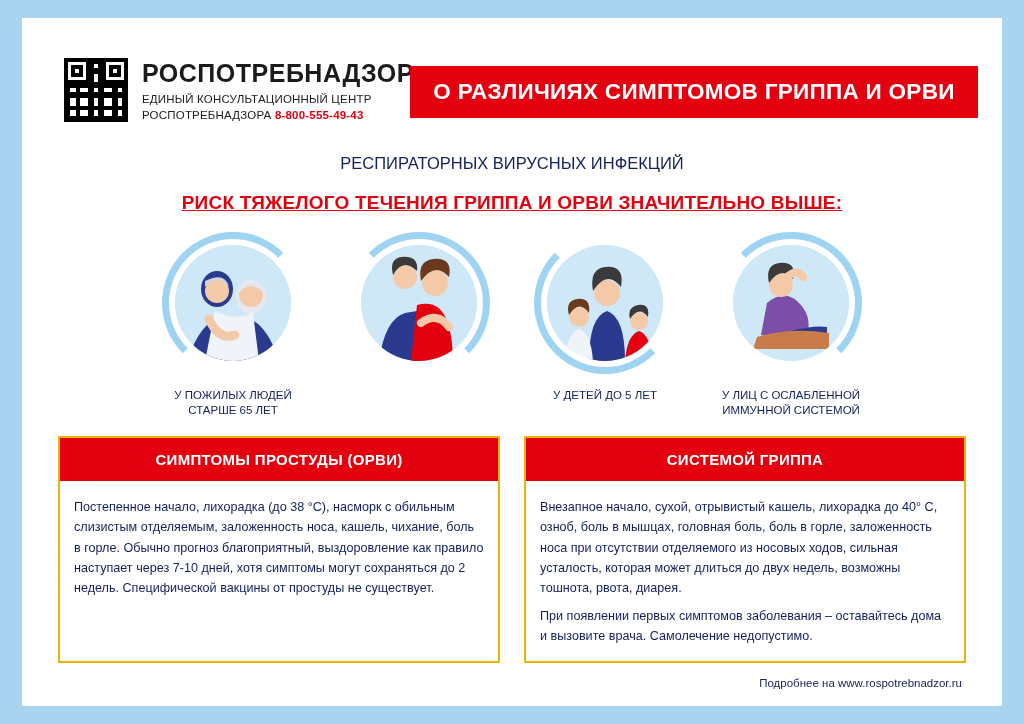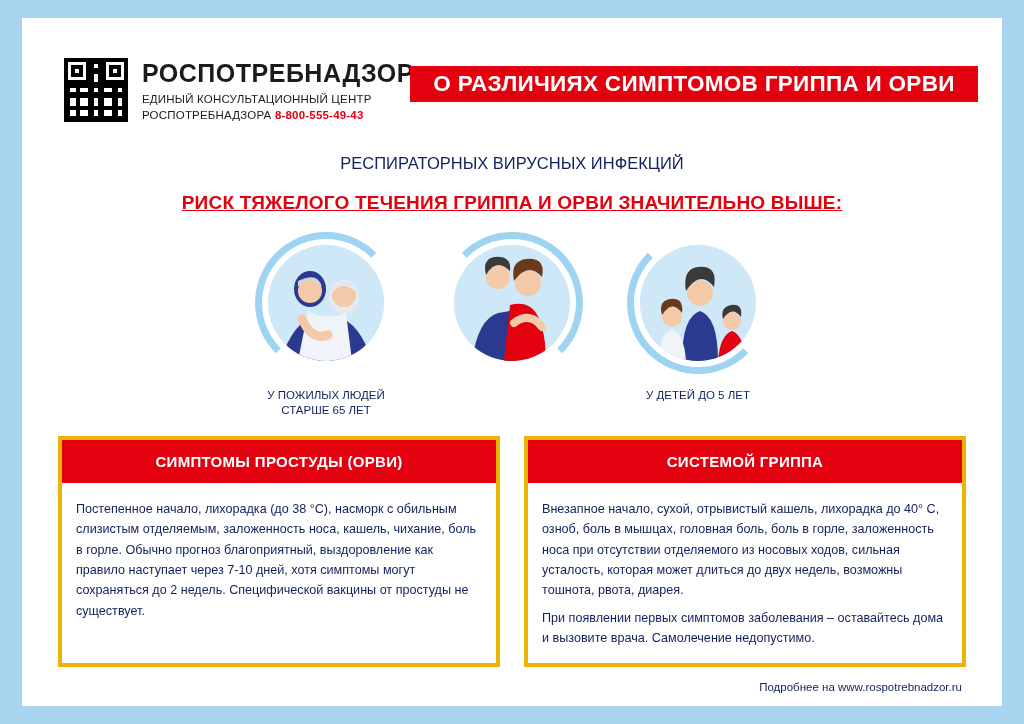--- a/index.html
+++ b/index.html
@@ -72,21 +72,21 @@
   }
   .brand-phone {
     color: #e3000f;
     font-weight: bold;
   }
   .title-bar {
     position: absolute;
     left: 388px;
     top: 48px;
     width: 568px;
-    height: 36px;
+    height: 52px;
     background: #e3000f;
     display: flex;
     align-items: center;
     justify-content: center;
   }
   .title-bar-text {
     color: #ffffff;
     font-size: 22.5px;
     font-weight: bold;
     letter-spacing: 0.3px;
@@ -164,21 +164,21 @@
 
   
   .panels {
     margin-top: 18px;
     display: flex;
     gap: 24px;
     padding: 0 36px;
   }
   .panel {
     flex: 1;
-    border: 4px solid #eab308;
+    border: 2px solid #eab308;
     box-sizing: border-box;
   }
   .panel-head {
     background: #e3000f;
     color: #fff;
     font-size: 15px;
     font-weight: bold;
     text-align: center;
     padding: 13px 6px;
     letter-spacing: 0.3px;
@@ -290,20 +290,40 @@
             <path d="M83 74 q9 -14 18 -2 q2 -14 -10 -12 q-11 2 -8 14z" fill="#3a3a3a"></path>
           </svg>
         </div>
       </div>
       <div class="group-label">
         <span>У ДЕТЕЙ ДО 5 ЛЕТ</span>
       </div>
     </div>
 
 
+    <div class="group">
+      <div class="circle-wrap">
+        <div class="ring cut-bl"></div>
+        <div class="inner">
+          <svg viewBox="0 0 116 116" width="116" height="116">
+            <circle cx="58" cy="58" r="58" fill="#cfe8f8"></circle>
+            <path d="M34 58 q16 -14 30 -2 q16 14 10 34 l-46 0z" fill="#7b4ea8"></path>
+            <circle cx="48" cy="40" r="12" fill="#f3c9a8"></circle>
+            <path d="M36 38 q12 -18 24 -4 q4 -18 -14 -16 q-14 2 -10 20z" fill="#3a3a3a"></path>
+            <path d="M52 34 q12 -12 18 -2" stroke="#f3c9a8" stroke-width="8" fill="none" stroke-linecap="round"></path>
+            <path d="M58 86 q22 -6 36 -4 l0 16 l-52 0z" fill="#2b3a8f"></path>
+            <path d="M24 92 q34 -10 72 -4 l0 16 l-76 0z" fill="#c97b4a"></path>
+          </svg>
+        </div>
+      </div>
+      <div class="group-label">
+        <span>У ЛИЦ С ОСЛАБЛЕННОЙ</span><br>
+        <span>ИММУННОЙ СИСТЕМОЙ</span>
+      </div>
+    </div>
 
   </div>
 
   <div class="panels">
 
     <div class="panel">
       <div class="panel-head">СИМПТОМЫ ПРОСТУДЫ (ОРВИ)</div>
       <div class="panel-body">
         <p>Постепенное начало, лихорадка (до 38 °С), насморк с обильным слизистым отделяемым, заложенность носа, кашель, чихание, боль в горле. Обычно прогноз благоприятный, выздоровление как правило наступает через 7-10 дней, хотя симптомы могут сохраняться до 2 недель. Специфической вакцины от простуды не существует.</p>
       </div>

